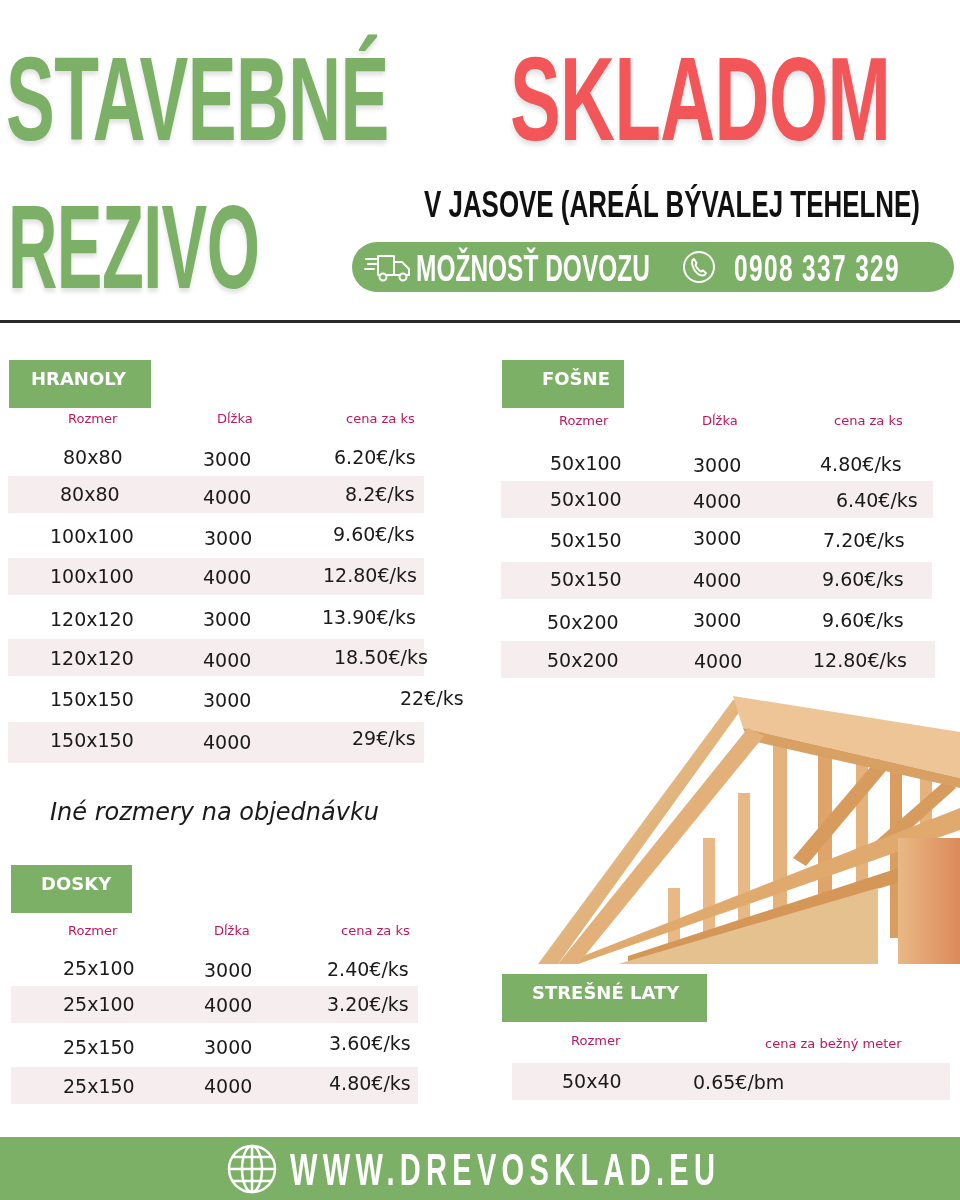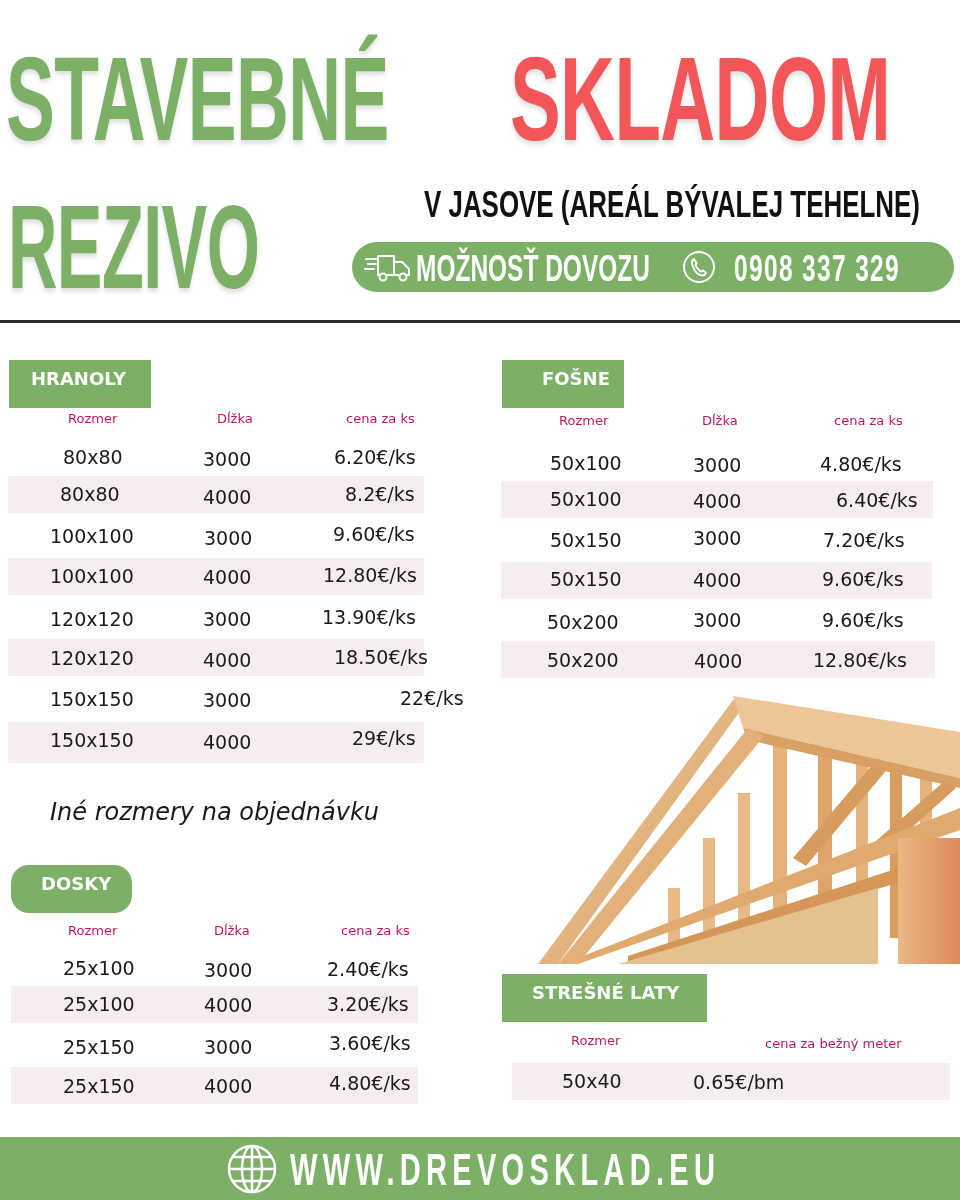--- a/index.html
+++ b/index.html
@@ -146,21 +146,21 @@
   <div class="abs cell" style="left:203px; top:689px;">3000</div>
   <div class="abs cell" style="left:354px; top:687px;margin-left:46px;">22€/ks</div>
 
   <div class="abs cell" style="left:50px; top:729px;">150x150</div>
   <div class="abs cell" style="left:203px; top:731px;">4000</div>
   <div class="abs cell" style="left:352px; top:727px;">29€/ks</div>
 </div>
 
 <div class="abs note">Iné rozmery na objednávku</div>
 
-<div class="abs label" style="left:11px; top:865px; width:121px; padding-left:30px;border-radius:18px;">DOSKY</div>
+<div class="abs label" style="left:11px; top:865px; width:121px; padding-left:30px;">DOSKY</div>
 <div class="abs colhead" style="left:68px; top:923px;">Rozmer</div>
 <div class="abs colhead" style="left:214px; top:923px;">Dĺžka</div>
 <div class="abs colhead" style="left:341px; top:923px;">cena za ks</div>
 
 <div class="abs row-bg" style="left:11px; top:986px; width:407px; height:37px;"></div>
 <div class="abs row-bg" style="left:11px; top:1067px; width:407px; height:37px;"></div>
 
 <div>
   <div class="abs cell" style="left:63px; top:957px;">25x100</div>
   <div class="abs cell" style="left:204px; top:959px;">3000</div>

